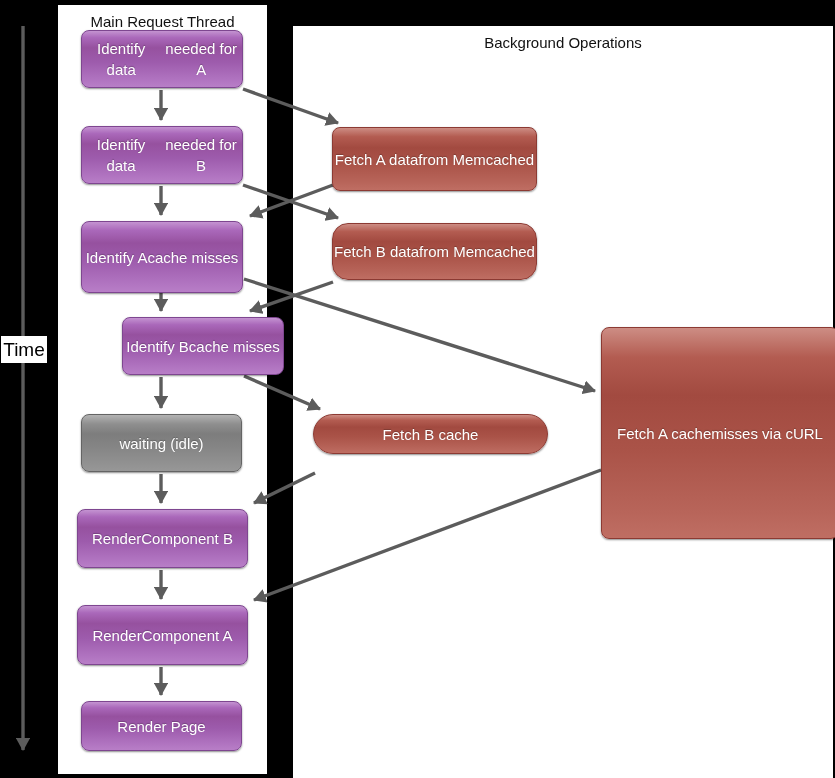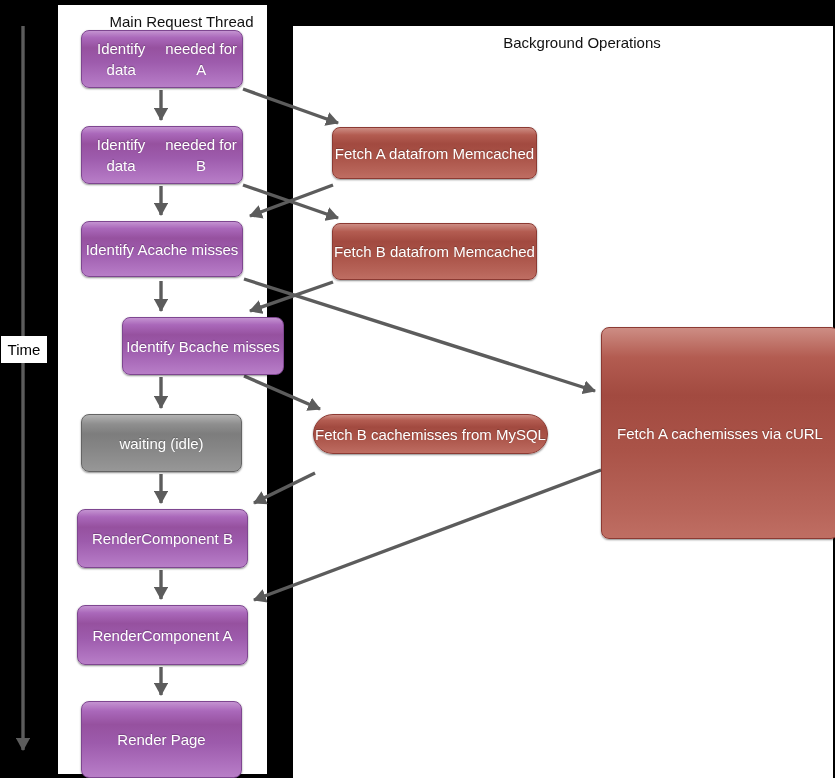--- a/index.html
+++ b/index.html
@@ -16,21 +16,20 @@
   }
   .lane-main{left:58px;width:209px;}
   .lane-background{left:293px;width:540px;margin-top:21px;}
   .lane-title{
     position:absolute;
     top:8px;
     width:100%;
     text-align:center;
     font-size:15px;
     color:#111;
-    padding-left:19px;
   }
   #nodes .node{
     position:absolute;
     box-sizing:border-box;
     border-radius:8px;
     display:flex;
     align-items:center;
     justify-content:center;
     color:#fff;
     font-size:15px;
@@ -62,21 +61,21 @@
   #edges line{
     stroke:#5c5c5c;
     stroke-width:3.4;
   }
   .time-label{
     position:absolute;
     left:1px;top:336px;
     width:46px;height:27px;
     background:#ffffff;
     color:#000;
-    font-size:15px;
+    font-size:19px;
     display:flex;
     align-items:center;
     justify-content:center;
     z-index:4;
   }
 </style>
 </head>
 <body>
 
 <div class="lane lane-main">
@@ -115,51 +114,50 @@
 
 <div id="nodes">
     <div class="node theme-purple" style="left: 81px; top: 30px; width: 162px; height: 58px;">
       <div class="node-line">Identify data</div>
       <div class="node-line">needed for A</div>
     </div>
     <div class="node theme-purple" style="left: 81px; top: 126px; width: 162px; height: 58px;">
       <div class="node-line">Identify data</div>
       <div class="node-line">needed for B</div>
     </div>
-    <div class="node theme-purple" style="left: 81px; top: 221px; width: 162px; height: 56px;">
+    <div class="node theme-purple" style="left: 81px; top: 221px; width: 162px; height: 72px;">
       <div class="node-line">Identify A</div>
       <div class="node-line">cache misses</div>
     </div>
     <div class="node theme-purple" style="left: 81px; top: 317px; width: 162px; height: 58px; margin-left: 41px;">
       <div class="node-line">Identify B</div>
       <div class="node-line">cache misses</div>
     </div>
     <div class="node theme-gray" style="left: 81px; top: 414px; width: 161px; height: 58px;">
       <div class="node-line">waiting (idle)</div>
     </div>
     <div class="node theme-purple" style="left: 77px; top: 509px; width: 171px; height: 59px;">
       <div class="node-line">Render</div>
       <div class="node-line">Component B</div>
     </div>
     <div class="node theme-purple" style="left: 77px; top: 605px; width: 171px; height: 60px;">
       <div class="node-line">Render</div>
       <div class="node-line">Component A</div>
     </div>
-    <div class="node theme-purple" style="left: 81px; top: 701px; width: 161px; height: 77px;">
+    <div class="node theme-purple" style="left: 81px; top: 701px; width: 161px; height: 50px;">
       <div class="node-line">Render Page</div>
     </div>
-    <div class="node theme-red" style="left: 332px; top: 127px; width: 205px; height: 52px;">
+    <div class="node theme-red" style="left: 332px; top: 127px; width: 205px; height: 64px;">
       <div class="node-line">Fetch A data</div>
       <div class="node-line">from Memcached</div>
     </div>
-    <div class="node theme-red" style="left: 332px; top: 223px; width: 205px; height: 57px;">
+    <div class="node theme-red" style="left: 332px; top: 223px; width: 205px; height: 57px; border-radius: 16px;">
       <div class="node-line">Fetch B data</div>
       <div class="node-line">from Memcached</div>
     </div>
     <div class="node theme-red" style="left: 313px; top: 414px; width: 235px; height: 40px; border-radius: 22px;">
       <div class="node-line">Fetch B cache</div>
-      <div class="node-line">misses from MySQL</div>
     </div>
     <div class="node theme-red" style="left: 601px; top: 327px; width: 238px; height: 212px;">
       <div class="node-line">Fetch A cache</div>
       <div class="node-line">misses via cURL</div>
     </div>
   </div>
 
 </body></html>

